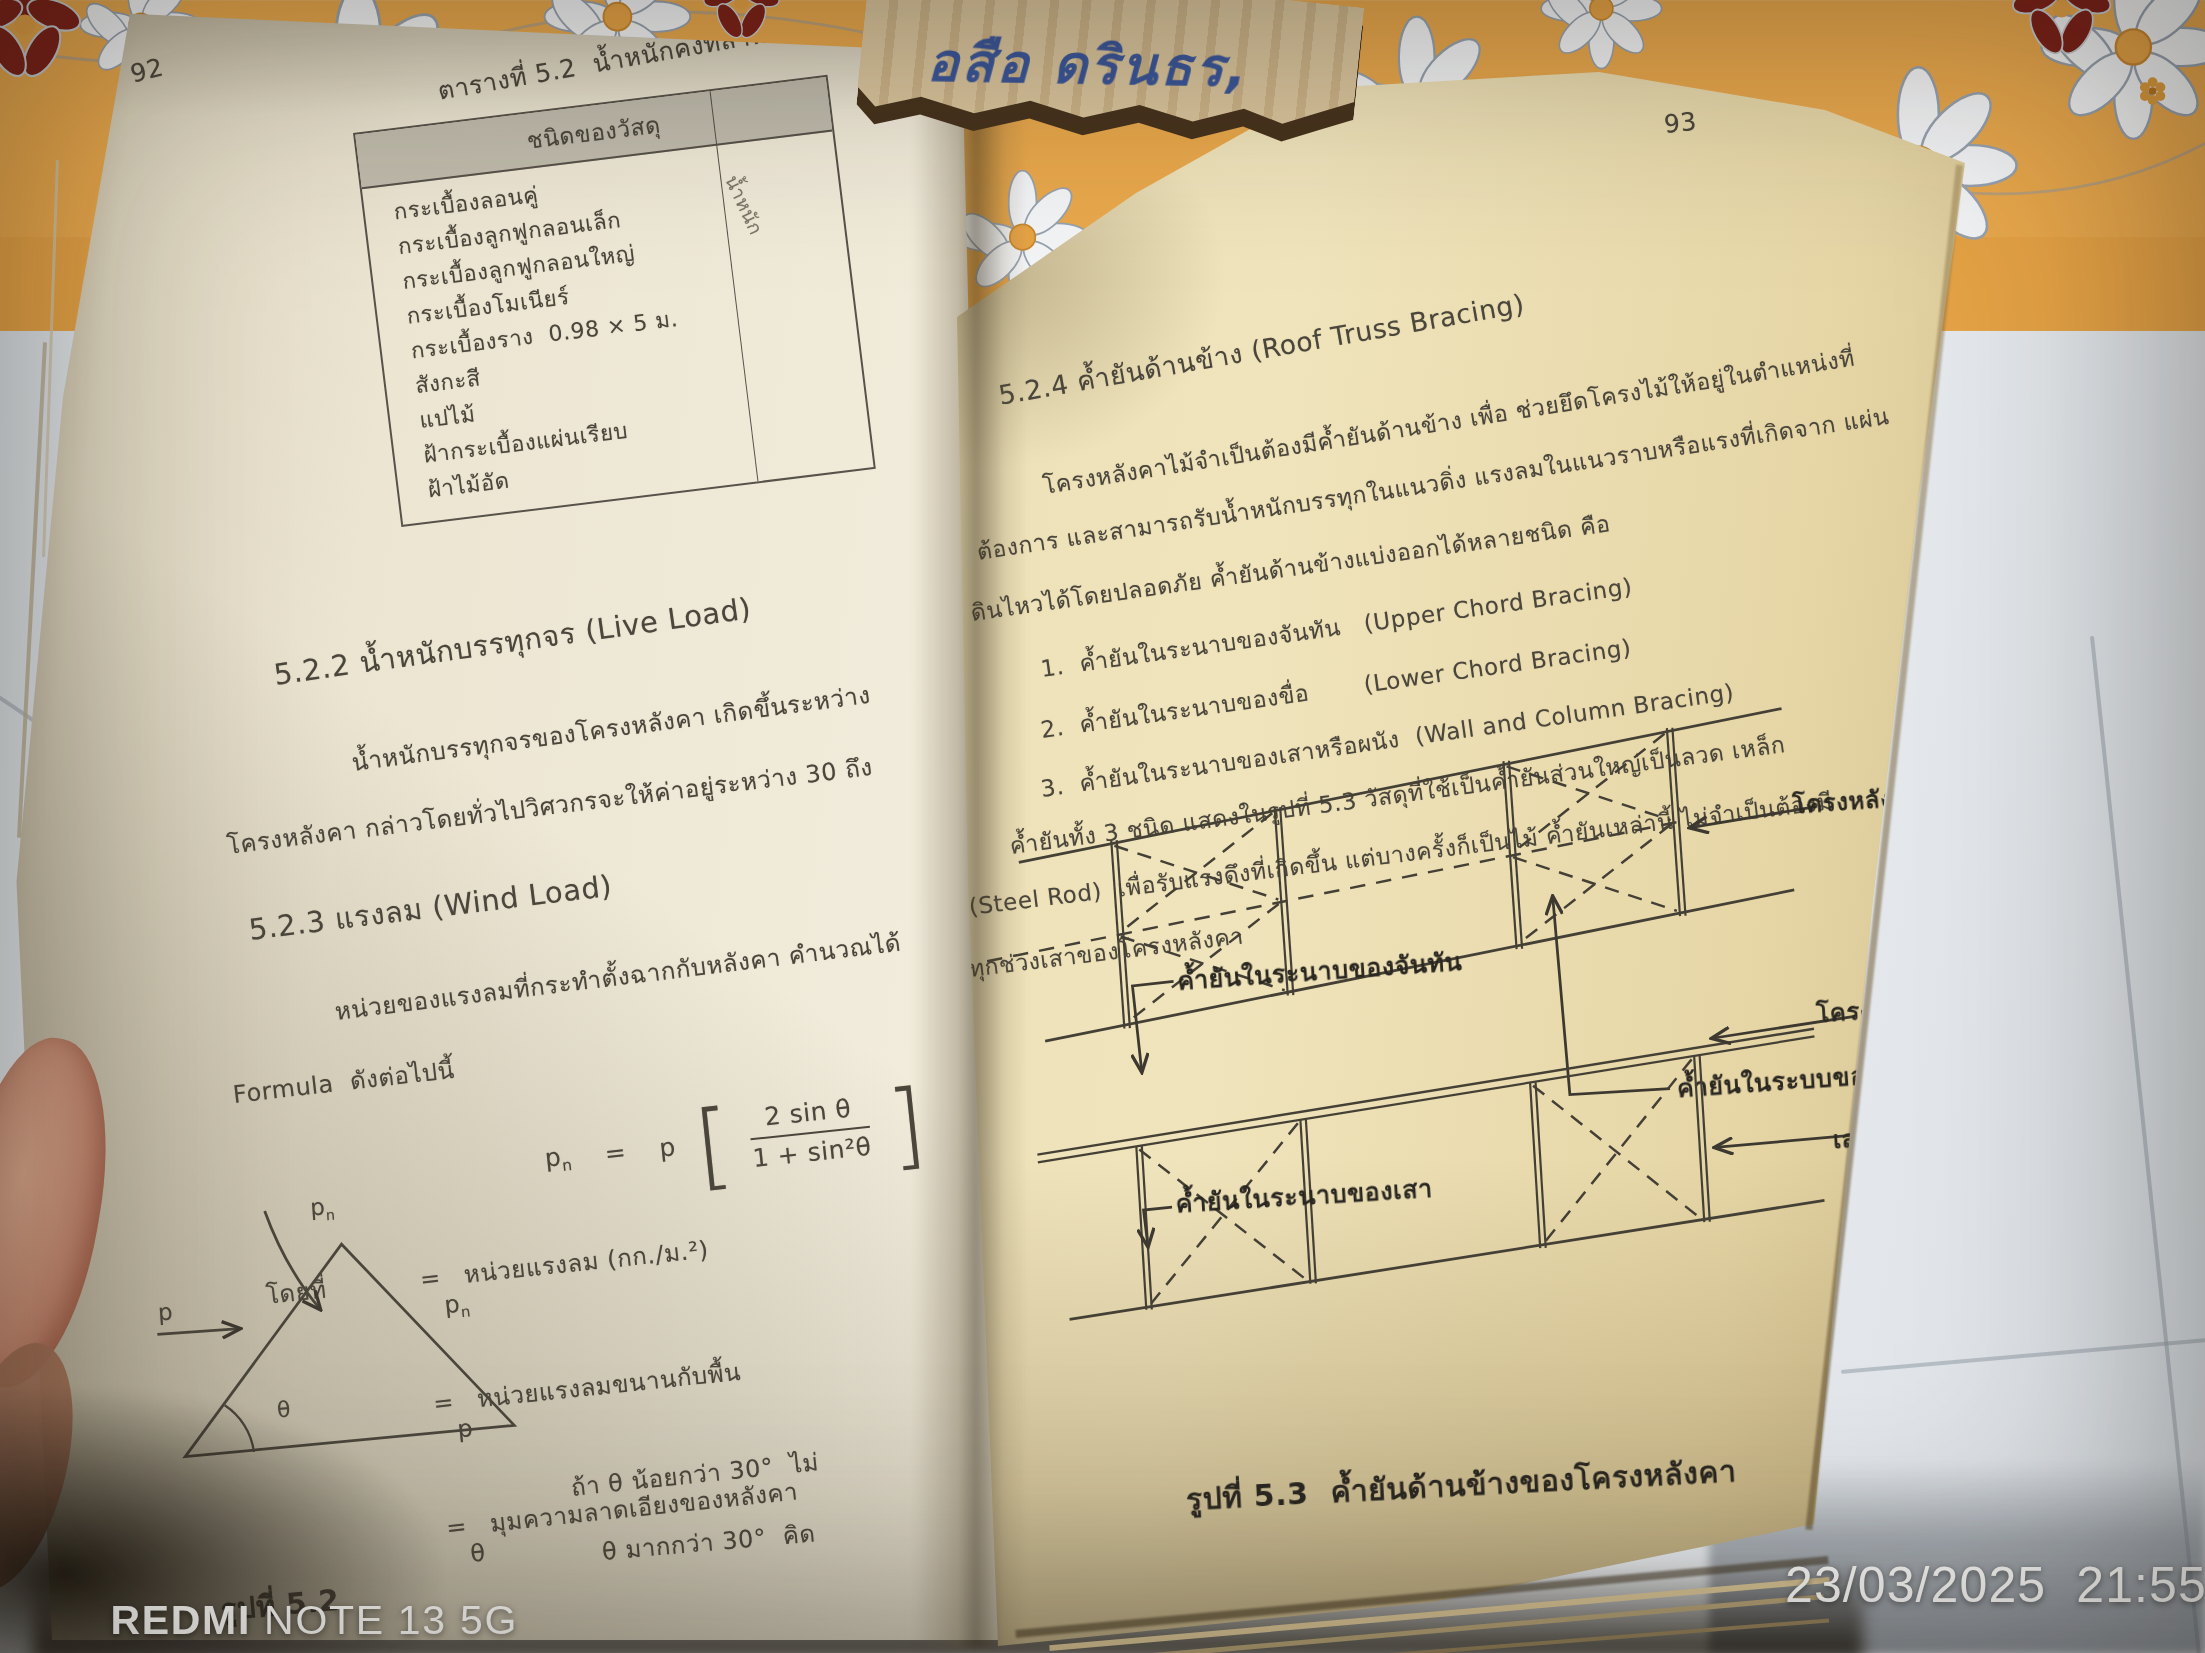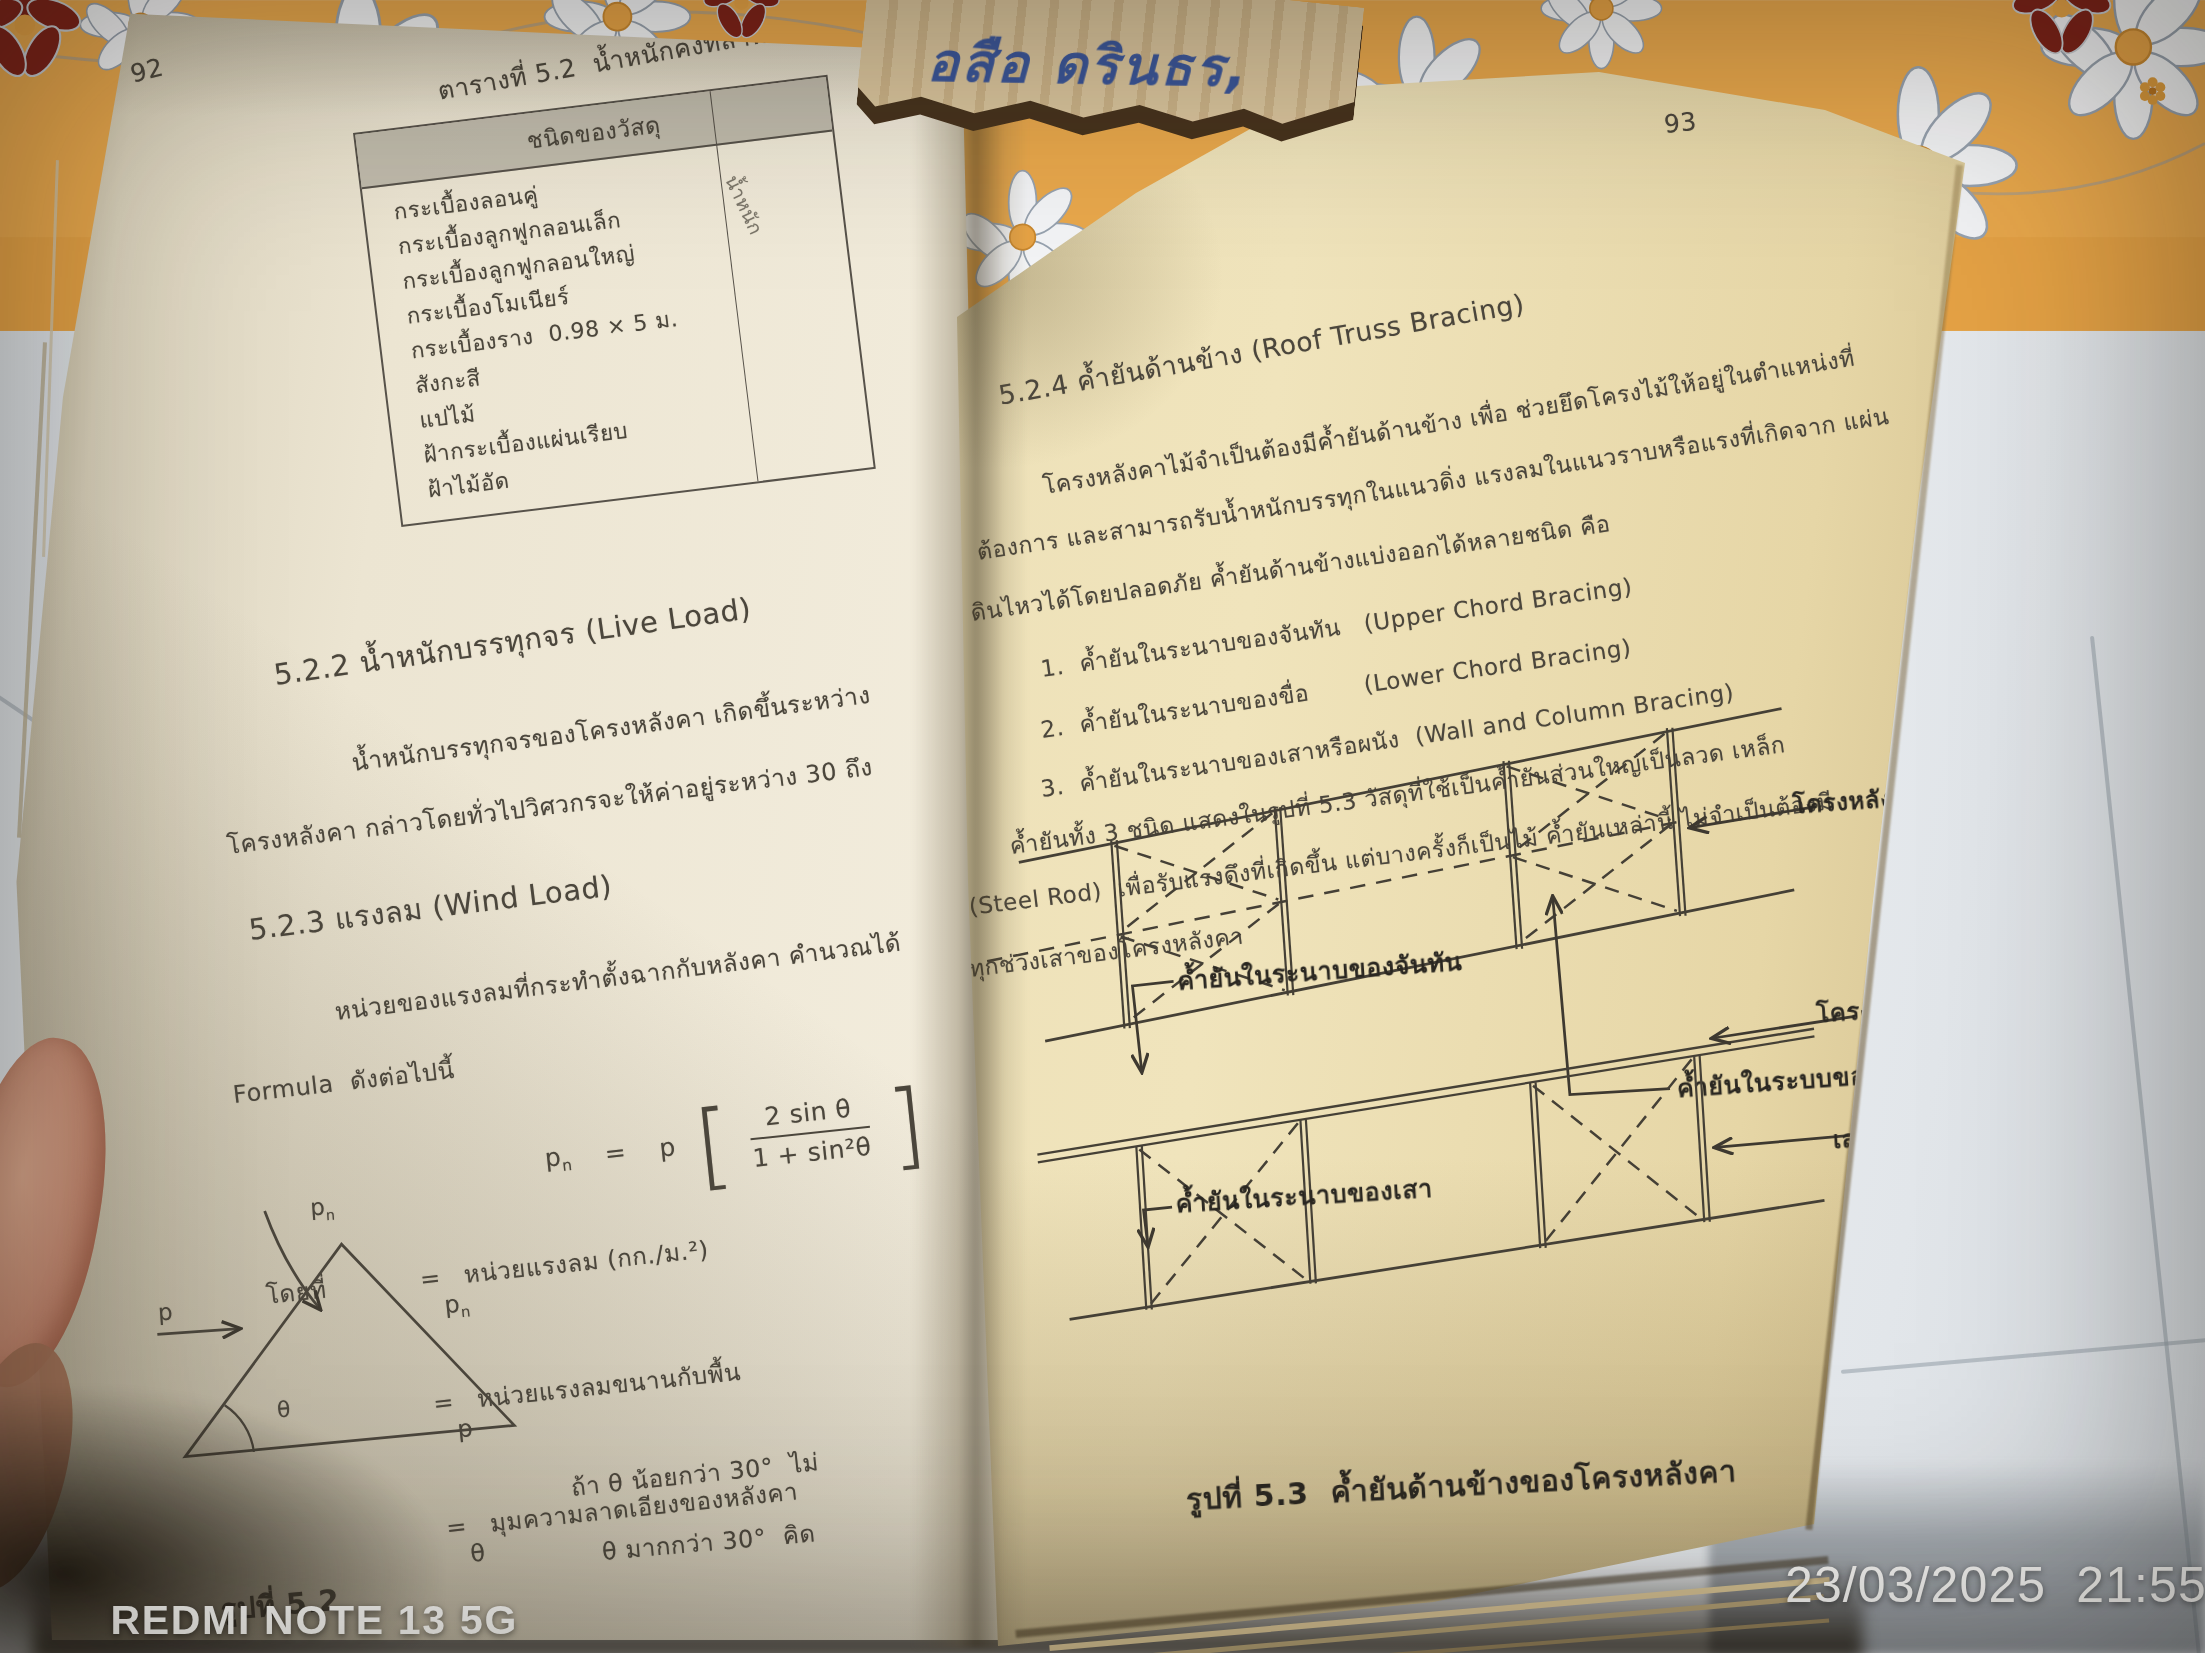--- a/index.html
+++ b/index.html
@@ -329,20 +329,20 @@
   <div class="abs" style="left:-39px;top:1036px;width:138px;height:353px;border-radius:48%;transform:rotate(10deg);
        background:radial-gradient(ellipse at 40% 40%,#d9a68c,#bd8069 70%);box-shadow:inset -6.6px -7.7px 26.5px rgba(120,60,40,.55);"></div>
   <div class="abs" style="left:-44px;top:1340px;width:110px;height:254px;border-radius:50%;transform:rotate(14deg);background:#9b6b52;opacity:.95;"></div>
 
   
   <div class="abs" style="left:-99px;top:1389px;width:540px;height:309px;filter:blur(4.4px);
        background:radial-gradient(ellipse at 30% 60%,rgba(22,17,10,.92),rgba(22,17,10,0) 72%);"></div>
 
   
   <div class="abs wm" style="left:58px;top:1550px;font-size:41px;letter-spacing:1.7px;">
-    <span style="font-weight:700;">REDMI</span><span style="font-weight:700;"> NOTE 13 5G</span>
+    <span style="font-weight:700;">REDMI</span><span style="font-weight:400;"> NOTE 13 5G</span>
   </div>
   <div class="abs wm" style="left:1785px;top:1556px;font-size:50px;font-weight:400;letter-spacing:1.1px;">23/03/2025  21:55</div>
 
   
   <div class="abs" style="inset:0;box-shadow:inset 0 0 232px 33px rgba(25,20,12,.38);pointer-events:none;"></div>
 </div>
 
 
 </body></html>

